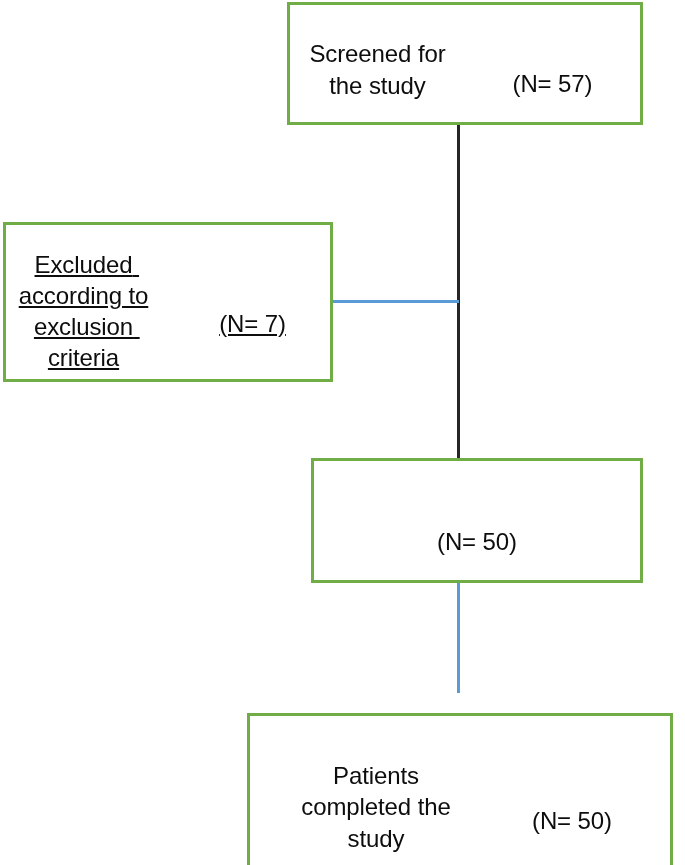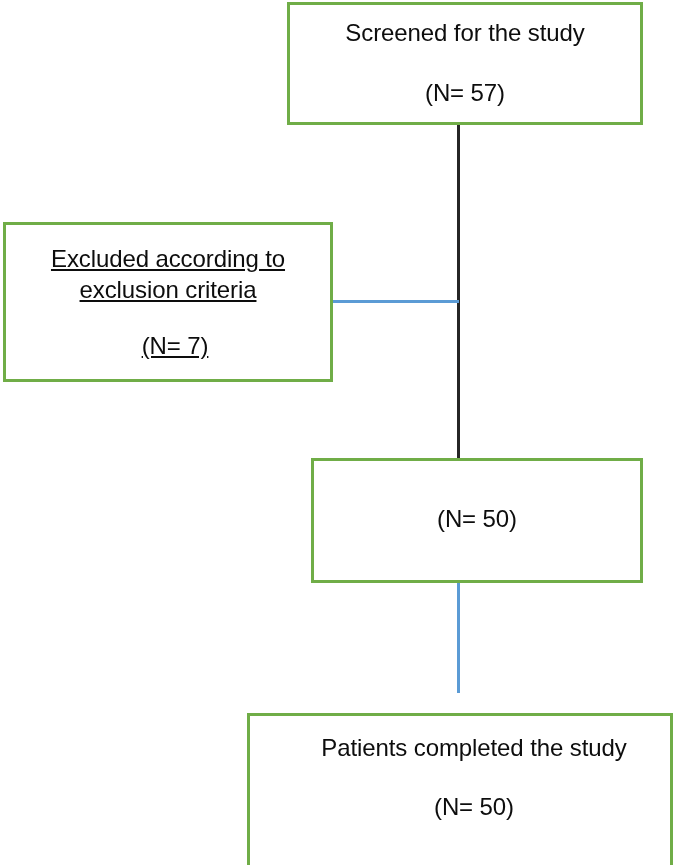--- a/index.html
+++ b/index.html
@@ -16,21 +16,21 @@
     height: 865px;
     background: #ffffff;
     overflow: hidden;
   }
   .node {
     position: absolute;
     box-sizing: border-box;
     background: #ffffff;
     border: 3px solid #70AD47;
     display: flex;
-    flex-direction: column;
+    flex-direction: row;
     align-items: center;
     text-align: center;
     color: #0d0d0d;
     font-size: 24px;
     line-height: 1.30;
     letter-spacing: -0.1px;
   }
   .node .line {
     display: block;
     width: 100%;

